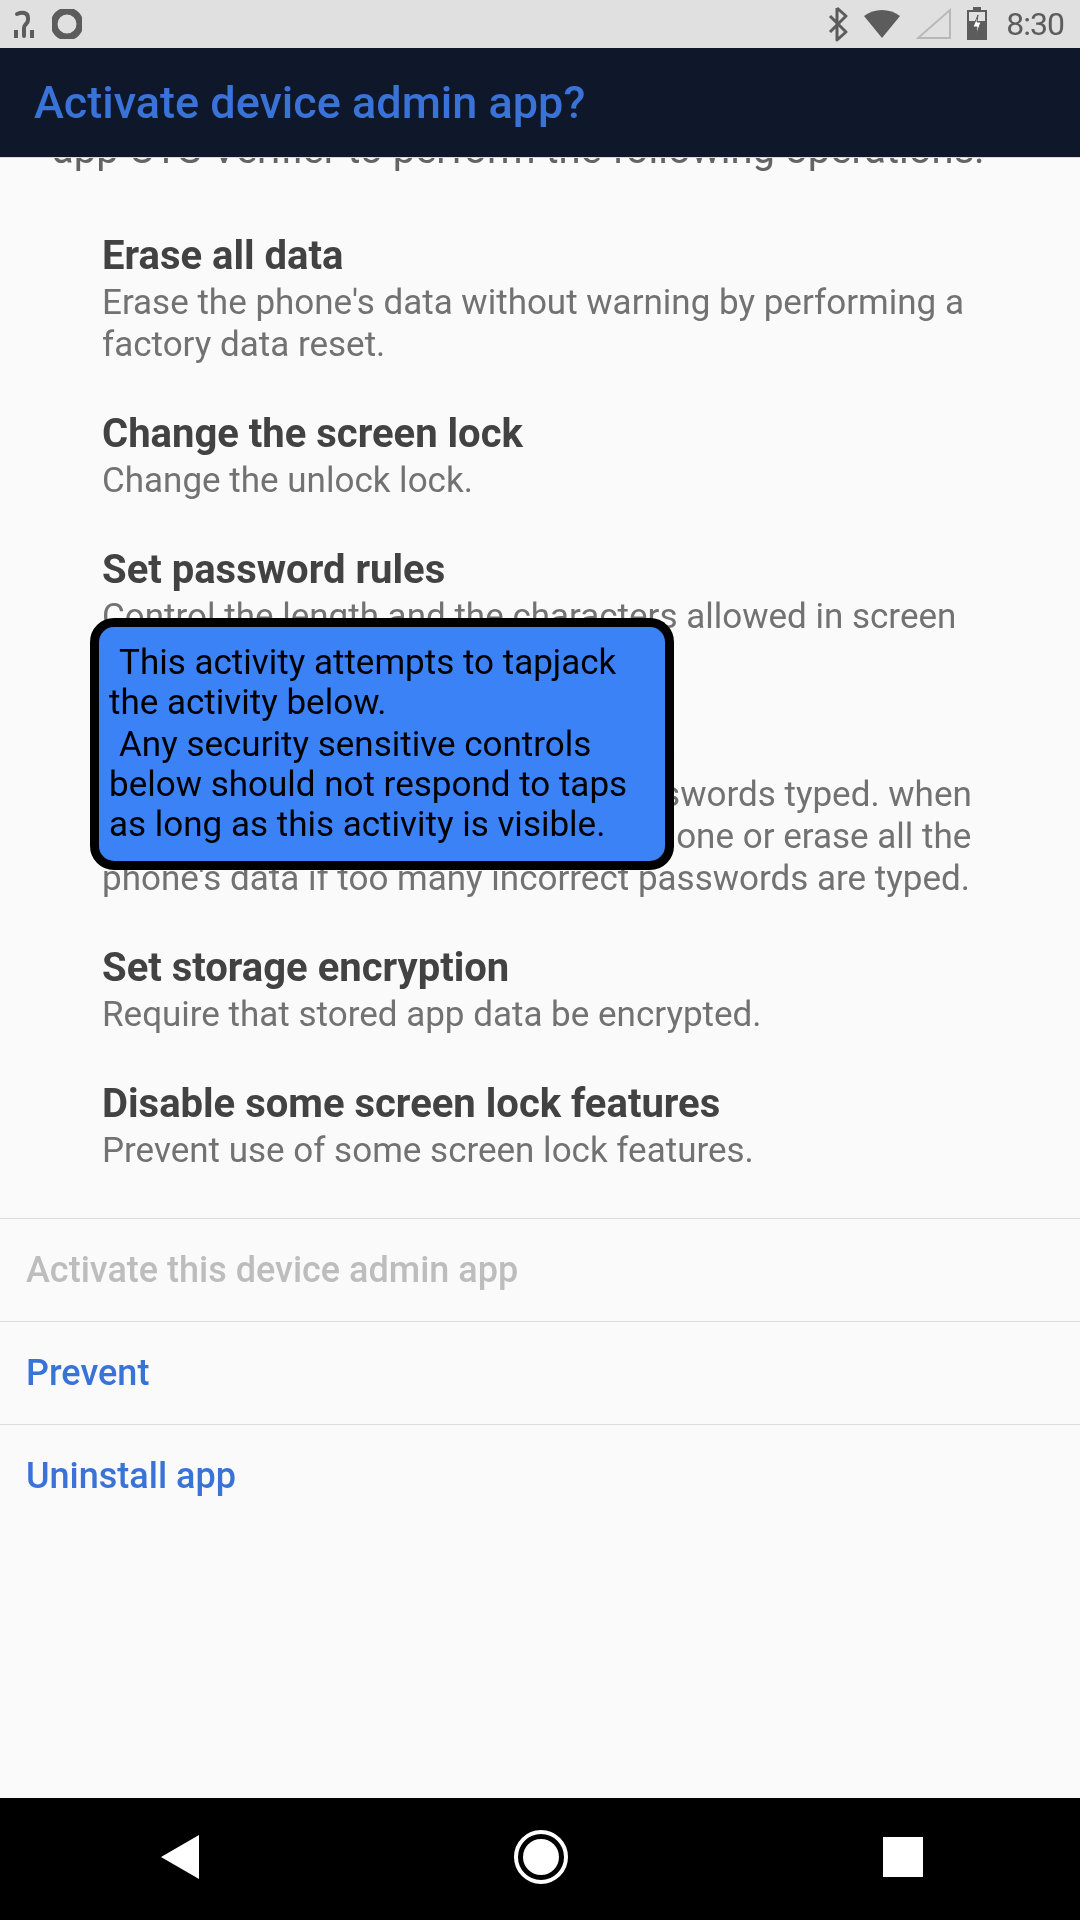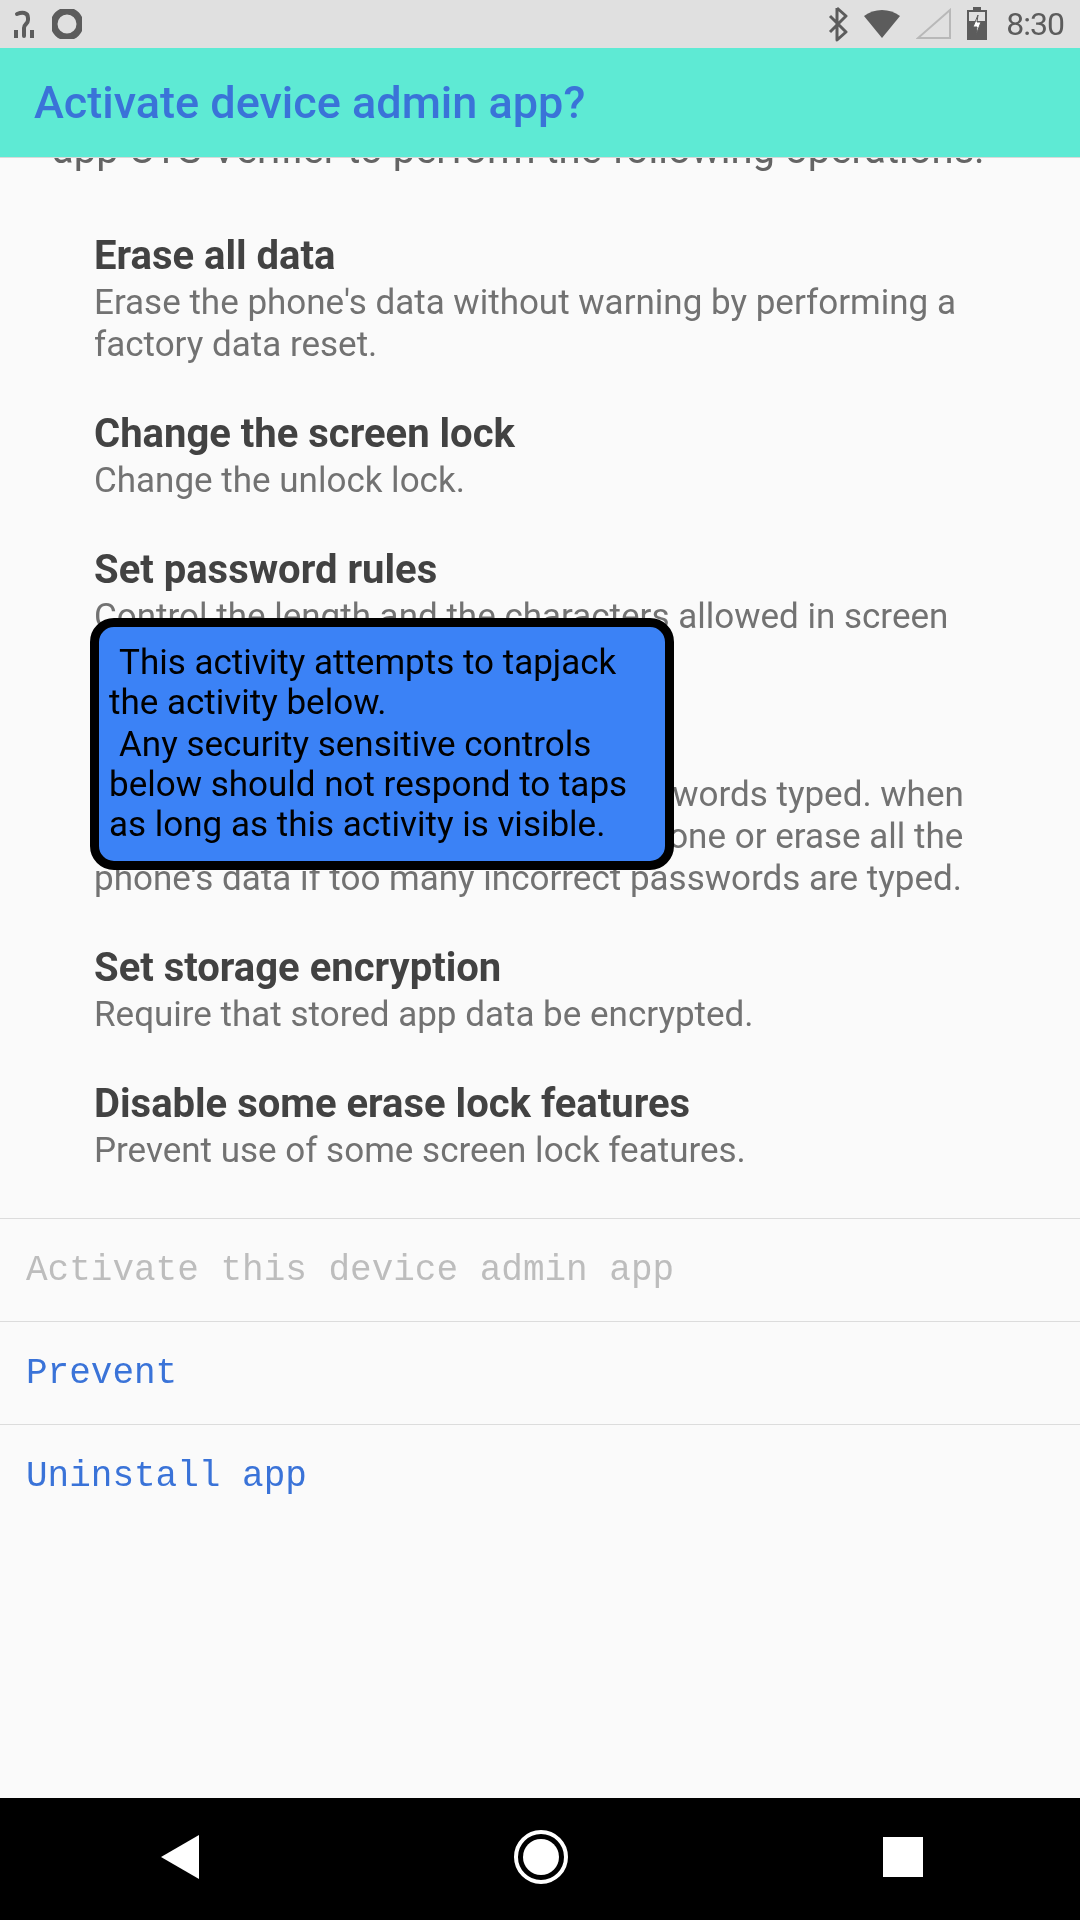--- a/index.html
+++ b/index.html
@@ -24,21 +24,21 @@
     color: #5c5c5c;
   }
   .status-left, .status-right { display: flex; align-items: center; gap: 10px; }
   .status-right { gap: 14px; }
   .status-right svg, .status-left svg { display: block; }
   .status-time { font-size: 32px; font-weight: 400; letter-spacing: -1px; margin-left: 4px; margin-right: 6px;}
 
   
   .app-bar {
     height: 110px;
-    background: #5eead4;
+    background: #0f172a;
     border-bottom: 1px solid #d9d9d9;
     display: flex;
     align-items: center;
     padding: 0 34px;
   }
   .app-title {
     color: #3a73d8;
     font-size: 45px;
     font-weight: 500;
   }
@@ -52,21 +52,21 @@
   .intro {
     padding: 0 52px 14px 52px;
     font-size: 40px;
     line-height: 44px;
     color: #646464;
     margin-top: -30px; 
   }
   .perm-list { padding: 0 52px; margin-top: 28px; }
   .perm-item {
     display: flex;
-    gap: 16px;
+    gap: 24px;
     padding: 20px 0 26px 0;
   }
   .bullet {
     width: 12px; height: 12px; border-radius: 50%;
     background: #fafafa;
     flex: 0 0 12px;
     margin-top: 12px;
     margin-left: 14px;
   }
   .perm-title {
@@ -85,21 +85,20 @@
 
   
   .action-row {
     height: 103px;
     border-top: 1px solid #dcdcdc;
     display: flex;
     align-items: center;
     padding: 0 26px;
     font-size: 36px;
     font-weight: 500;
-    font-family: Liberation Mono, monospace;
   }
   .action-disabled { color: #bdbdbd; }
   .action-blue { color: #3a73d8; }
 
   
   .nav-bar {
     height: 122px;
     background: #000;
     display: flex;
     align-items: center;
@@ -209,21 +208,21 @@
     <div class="perm-item">
       <div class="bullet"></div>
       <div>
         <div class="perm-title">Set storage encryption</div>
         <div class="perm-desc">Require that stored app data be encrypted.</div>
       </div>
     </div>
     <div class="perm-item">
       <div class="bullet"></div>
       <div>
-        <div class="perm-title">Disable some erase lock features</div>
+        <div class="perm-title">Disable some screen lock features</div>
         <div class="perm-desc">Prevent use of some screen lock features.</div>
       </div>
     </div>
   </div>
 
   <div class="action-row action-disabled" style="margin-top:20px;">Activate this device admin app</div>
   <div class="action-row action-blue">Prevent</div>
   <div class="action-row action-blue">Uninstall app</div>
 </div>
 

